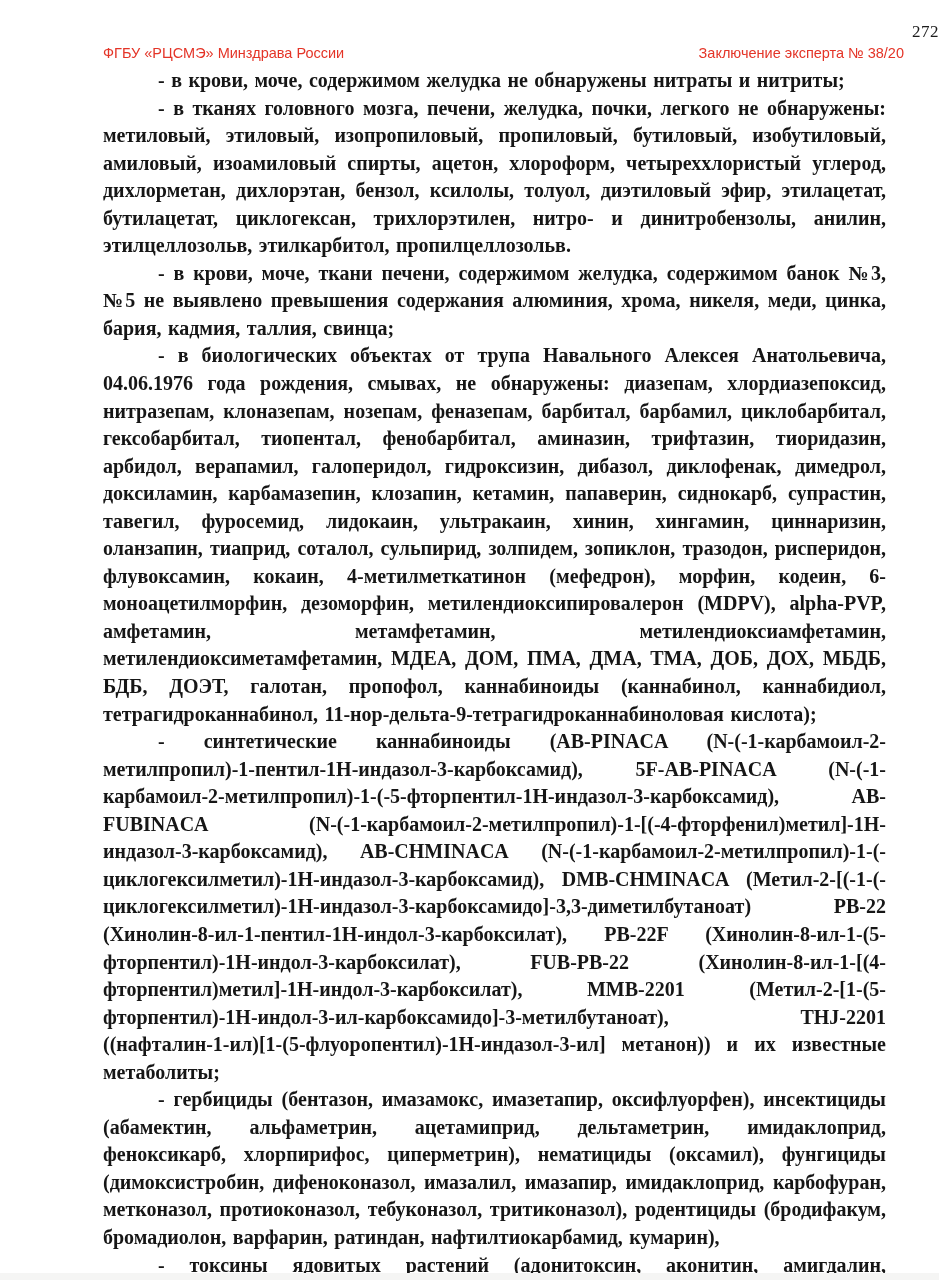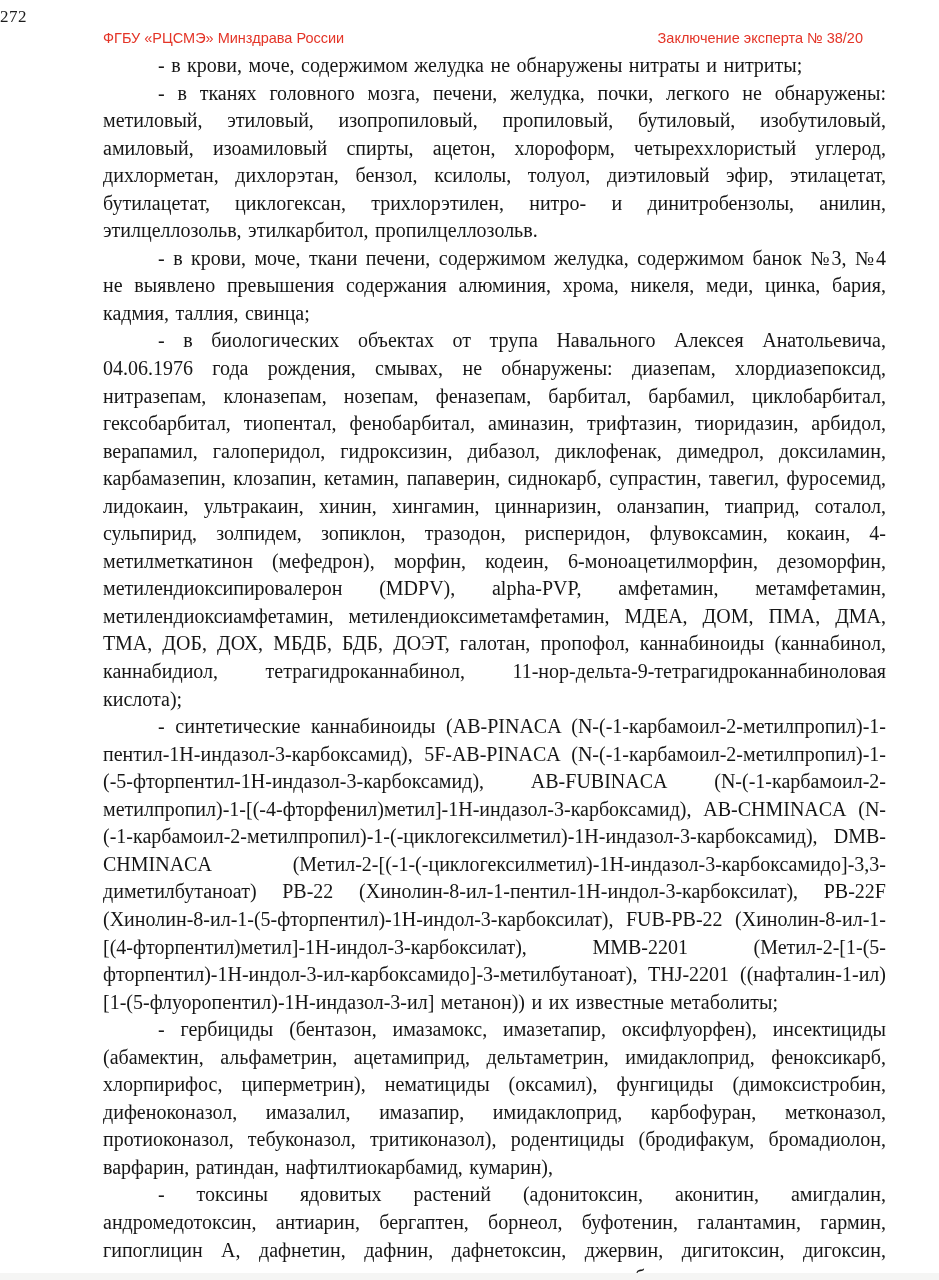--- a/index.html
+++ b/index.html
@@ -6,46 +6,47 @@
   .page {
     position: relative;
     width: 939px;
     height: 1280px;
     background: #ffffff;
     overflow: hidden;
     font-family: "Liberation Serif", serif;
     color: #161616;
   }
   .page-number {
-    padding-top: 7px;
-    text-align: left;
+    padding-top: 22px;
+    text-align: right;
     font-size: 17px;
     letter-spacing: 0.5px;
     color: #1b1b1b;
   }
   .header-row {
     display: flex;
     justify-content: space-between;
     align-items: baseline;
-    padding: 3px 76px 0 103px;
+    padding: 3px 35px 0 103px;
     font-family: "Liberation Sans", sans-serif;
     font-size: 14.5px;
     line-height: 17px;
   }
   .header-left, .header-right { white-space: nowrap; }
   .body-text {
     padding: 5px 53px 0 103px;
     font-size: 20px;
     line-height: 27.55px;
     text-align: justify;
     word-spacing: 1.5px;
   }
   .body-text p {
     margin: 0;
     text-indent: 55px;
+    font-weight: bold;
   }
   .bottom-strip {
     position: absolute;
     left: 0;
     bottom: 0;
     width: 100%;
     height: 7px;
     background: #f5f5f4;
   }
 </style>
@@ -57,21 +58,21 @@
   <div class="page-number">272</div>
 
   <div class="header-row">
     <span class="header-left" style="color: rgb(228, 52, 39);">ФГБУ «РЦСМЭ» Минздрава России</span>
     <span class="header-right" style="color: rgb(228, 52, 39);">Заключение эксперта № 38/20</span>
   </div>
 
   <div class="body-text">
     <p>- в крови, моче, содержимом желудка не обнаружены нитраты и нитриты;</p>
     <p>- в тканях головного мозга, печени, желудка, почки, легкого не обнаружены: метиловый, этиловый, изопропиловый, пропиловый, бутиловый, изобутиловый, амиловый, изоамиловый спирты, ацетон, хлороформ, четыреххлористый углерод, дихлорметан, дихлорэтан, бензол, ксилолы, толуол, диэтиловый эфир, этилацетат, бутилацетат, циклогексан, трихлорэтилен, нитро- и динитробензолы, анилин, этилцеллозольв, этилкарбитол, пропилцеллозольв.</p>
-    <p>- в крови, моче, ткани печени, содержимом желудка, содержимом банок №3, №4 не выявлено превышения содержания алюминия, хрома, никеля, меди, цинка, бария, кадмия, таллия, свинца;</p>
+    <p>- в крови, моче, ткани печени, содержимом желудка, содержимом банок №3, №5 не выявлено превышения содержания алюминия, хрома, никеля, меди, цинка, бария, кадмия, таллия, свинца;</p>
     <p>- в биологических объектах от трупа Навального Алексея Анатольевича, 04.06.1976 года рождения, смывах, не обнаружены: диазепам, хлордиазепоксид, нитразепам, клоназепам, нозепам, феназепам, барбитал, барбамил, циклобарбитал, гексобарбитал, тиопентал, фенобарбитал, аминазин, трифтазин, тиоридазин, арбидол, верапамил, галоперидол, гидроксизин, дибазол, диклофенак, димедрол, доксиламин, карбамазепин, клозапин, кетамин, папаверин, сиднокарб, супрастин, тавегил, фуросемид, лидокаин, ультракаин, хинин, хингамин, циннаризин, оланзапин, тиаприд, соталол, сульпирид, золпидем, зопиклон, тразодон, рисперидон, флувоксамин, кокаин, 4-метилметкатинон (мефедрон), морфин, кодеин, 6-моноацетилморфин, дезоморфин, метилендиоксипировалерон (MDPV), alpha-PVP, амфетамин, метамфетамин, метилендиоксиамфетамин, метилендиоксиметамфетамин, МДЕА, ДОМ, ПМА, ДМА, ТМА, ДОБ, ДОХ, МБДБ, БДБ, ДОЭТ, галотан, пропофол, каннабиноиды (каннабинол, каннабидиол, тетрагидроканнабинол, 11-нор-дельта-9-тетрагидроканнабиноловая кислота);</p>
     <p>- синтетические каннабиноиды (AB-PINACA (N-(-1-карбамоил-2-метилпропил)-1-пентил-1Н-индазол-3-карбоксамид), 5F-AB-PINACA (N-(-1-карбамоил-2-метилпропил)-1-(-5-фторпентил-1Н-индазол-3-карбоксамид), AB-FUBINACA (N-(-1-карбамоил-2-метилпропил)-1-[(-4-фторфенил)метил]-1Н-индазол-3-карбоксамид), AB-CHMINACA (N-(-1-карбамоил-2-метилпропил)-1-(-циклогексилметил)-1Н-индазол-3-карбоксамид), DMB-CHMINACA (Метил-2-[(-1-(-циклогексилметил)-1Н-индазол-3-карбоксамидо]-3,3-диметилбутаноат) PB-22 (Хинолин-8-ил-1-пентил-1Н-индол-3-карбоксилат), PB-22F (Хинолин-8-ил-1-(5-фторпентил)-1Н-индол-3-карбоксилат), FUB-PB-22 (Хинолин-8-ил-1-[(4-фторпентил)метил]-1Н-индол-3-карбоксилат), MMB-2201 (Метил-2-[1-(5-фторпентил)-1Н-индол-3-ил-карбоксамидо]-3-метилбутаноат), THJ-2201 ((нафталин-1-ил)[1-(5-флуоропентил)-1Н-индазол-3-ил] метанон)) и их известные метаболиты;</p>
     <p>- гербициды (бентазон, имазамокс, имазетапир, оксифлуорфен), инсектициды (абамектин, альфаметрин, ацетамиприд, дельтаметрин, имидаклоприд, феноксикарб, хлорпирифос, циперметрин), нематициды (оксамил), фунгициды (димоксистробин, дифеноконазол, имазалил, имазапир, имидаклоприд, карбофуран, метконазол, протиоконазол, тебуконазол, тритиконазол), родентициды (бродифакум, бромадиолон, варфарин, ратиндан, нафтилтиокарбамид, кумарин),</p>
     <p>- токсины ядовитых растений (адонитоксин, аконитин, амигдалин, андромедотоксин, антиарин, бергаптен, борнеол, буфотенин, галантамин, гармин, гипоглицин А, дафнетин, дафнин, дафнетоксин, джервин, дигитоксин, дигоксин, дигитоксигенин, дикумарин, дикумарол, зонгорин, иохимбин, ипратропиум, кониин, колхамин, колхицин, конваллятоксин, конвульвин, к-строфантин, строфантидин, мезереин, нерифолин, пилокарпин, рицинин, бисдеметилрицинин, деметилрицинин, рицинолевая кислота, ресциннамин, сабинол, сабинен, сенеционин, соланин, соланидин, скополамин, туйон, хинин, хинидин, цимарин, цинхонин, цикутоксин, цитизин, эфедрин, превдоэфедрин);</p>
   </div>
 
   <div class="bottom-strip"></div>
 
 </div>
 

